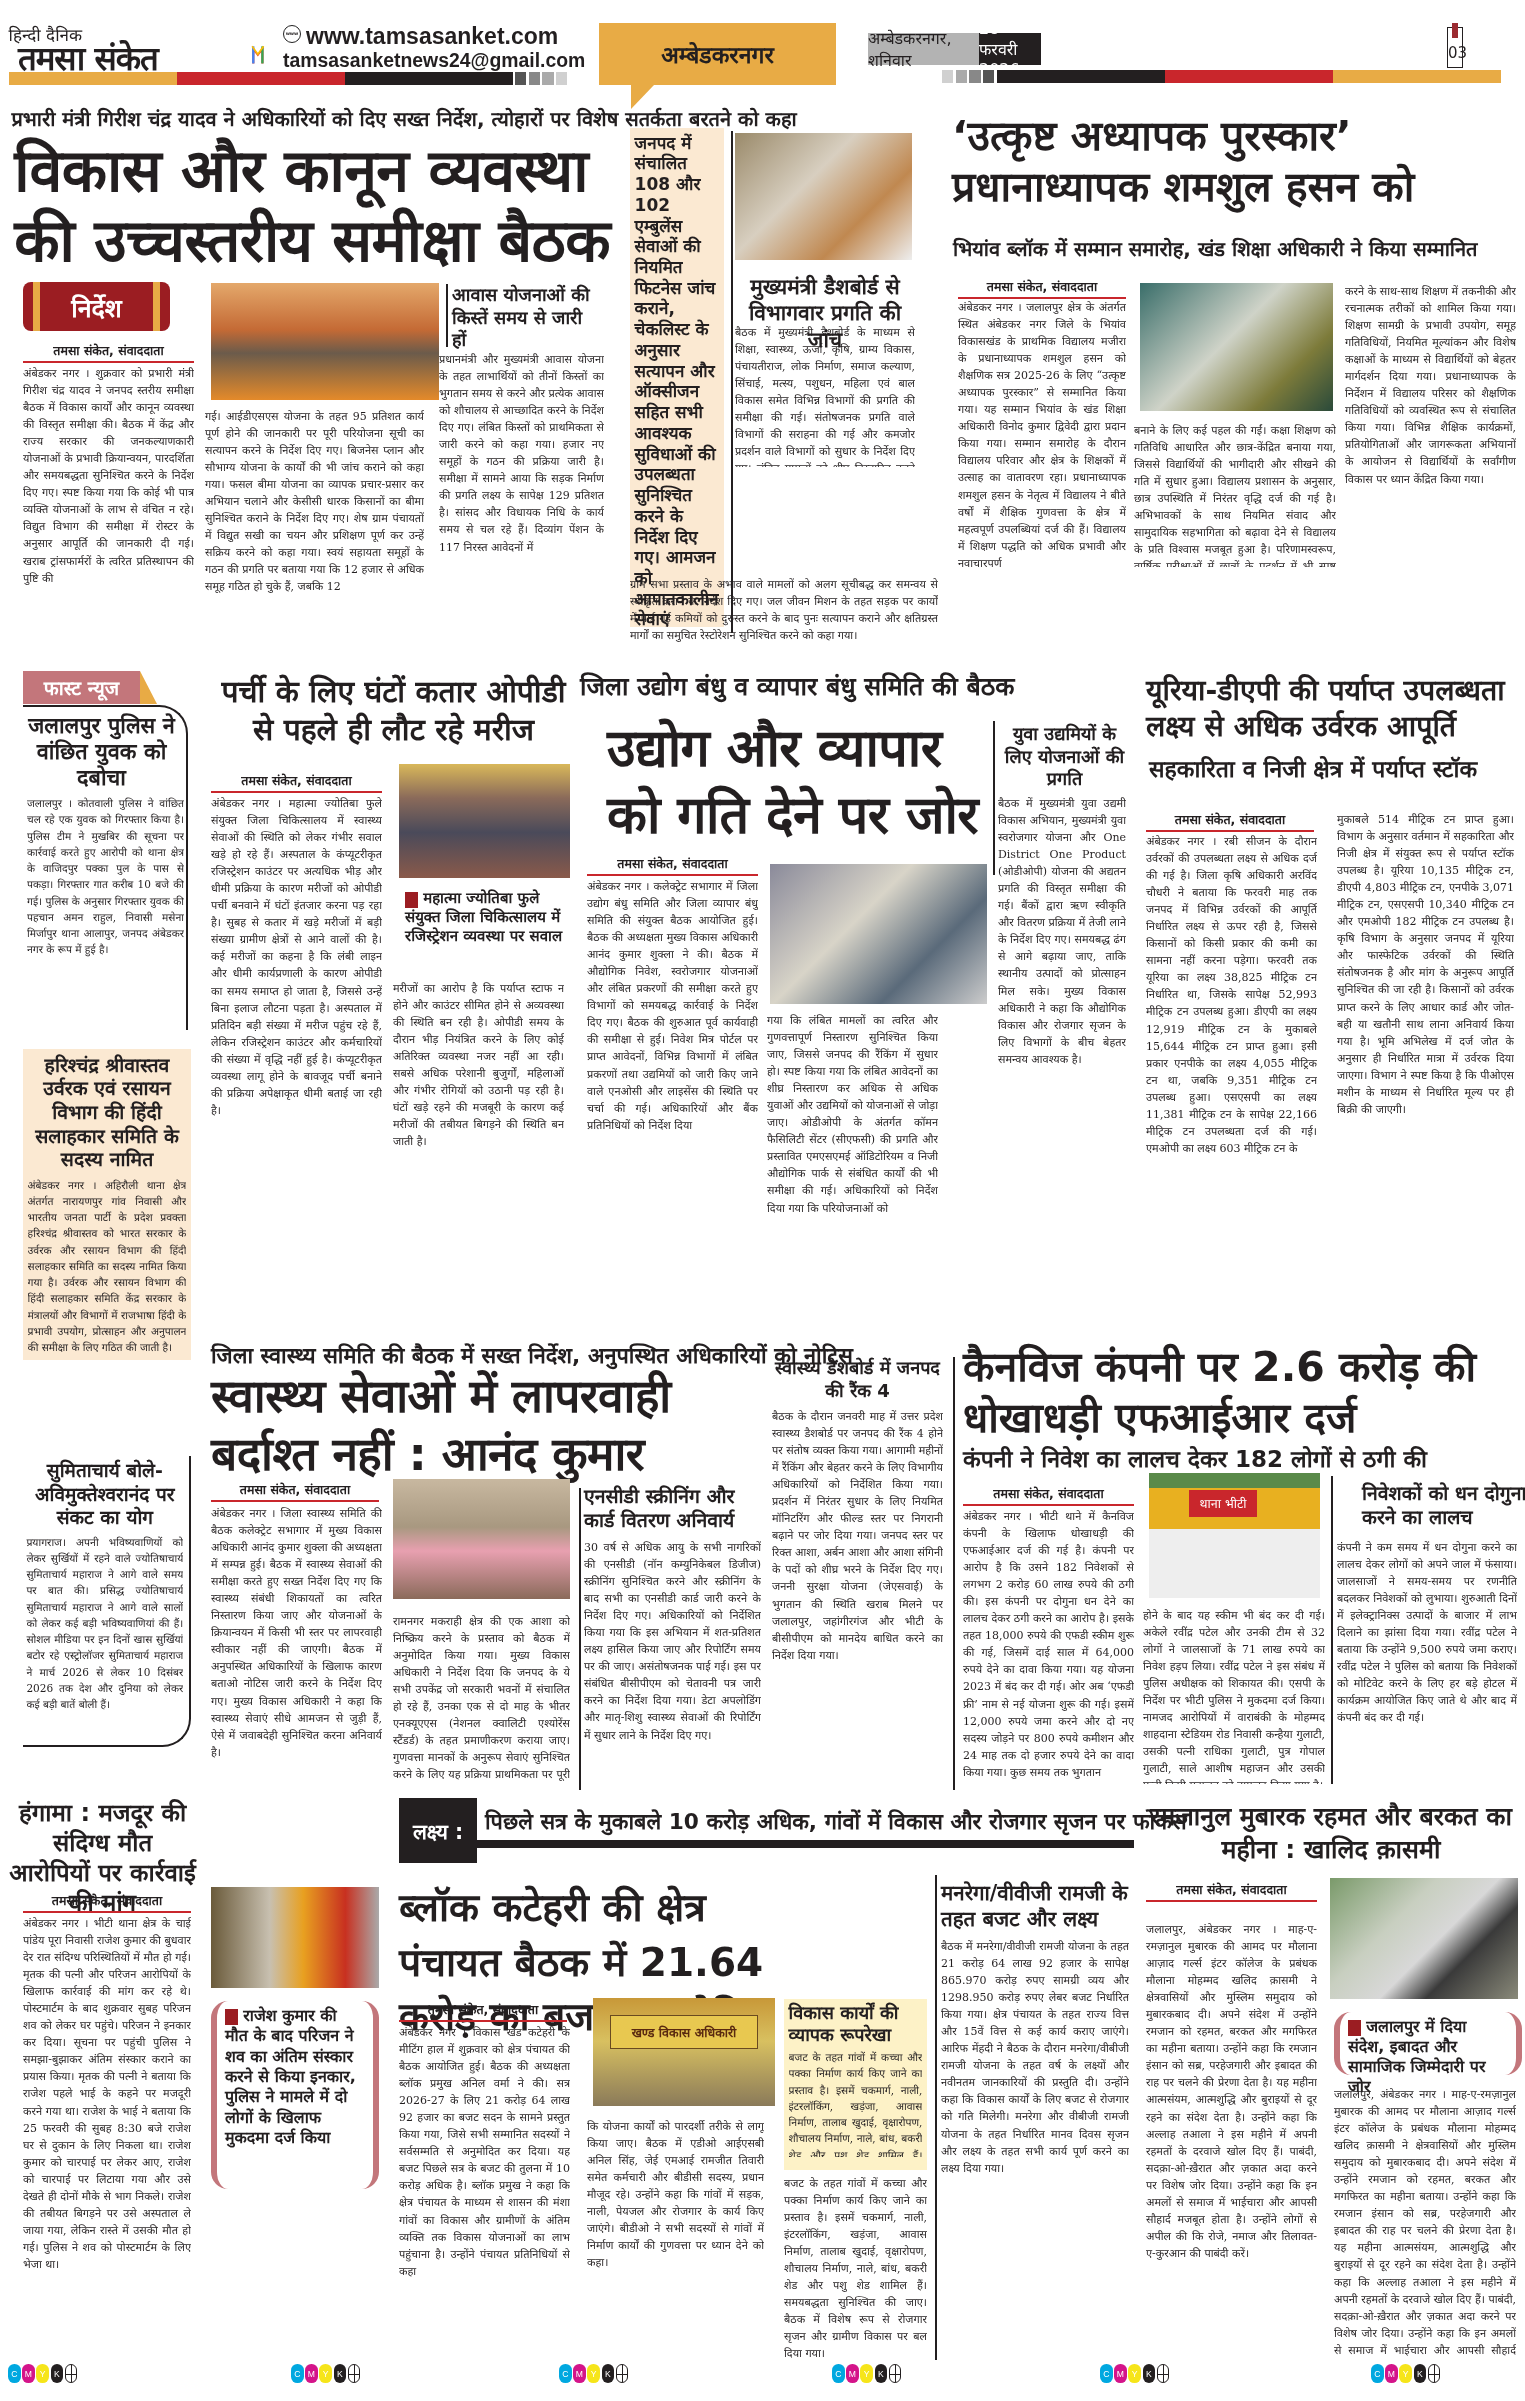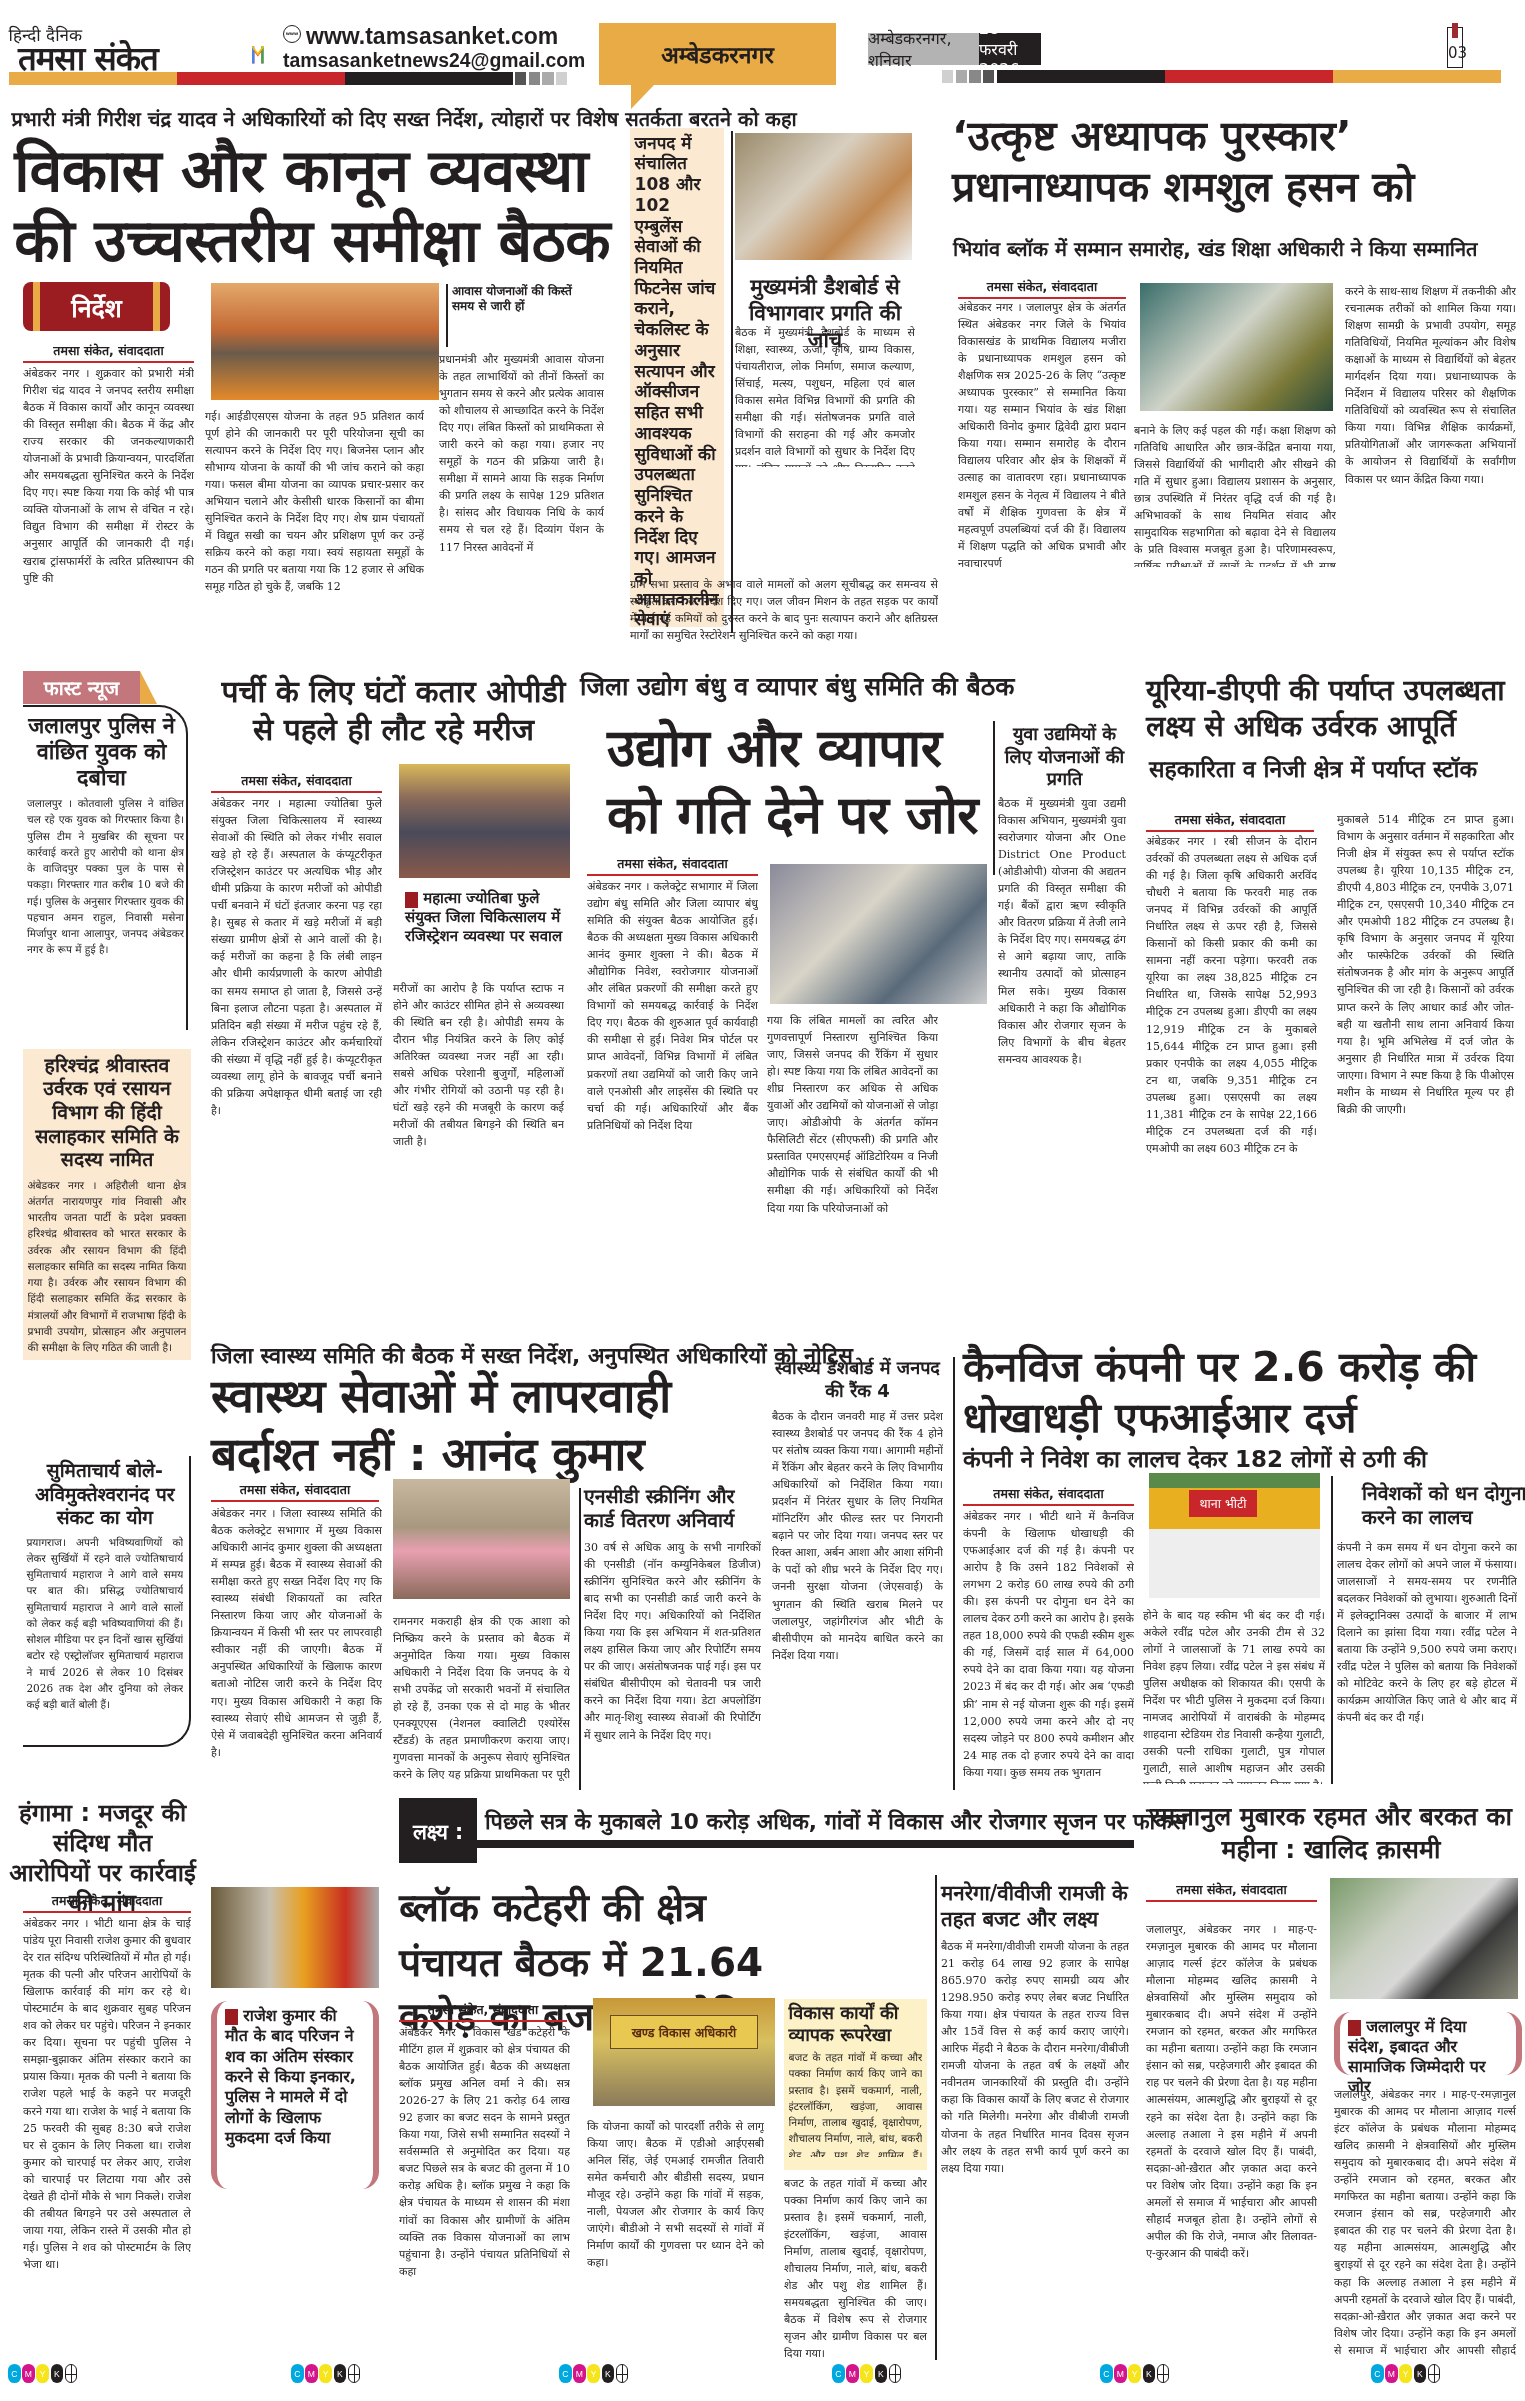--- a/index.html
+++ b/index.html
@@ -19,21 +19,21 @@
   .date-val { left: 979px; top: 33px; width: 62px; height: 32px; background: #231f20; color: #fff; font-size: 16px; display:flex; align-items:center; justify-content:center; }
   .page-no { left: 1447px; top: 27px; width: 16px; height: 41px; border: 1.1px solid #231f20; font-size: 15px; text-align:center; padding-top: 18px; line-height: 1; }
   .page-no .bm { position:absolute; left: 4px; top:-4.6px; width: 5.7px; height: 15px; background:#9b2b31; }
 
   
   .kicker { font-size: 21.7px; font-weight: bold; line-height: 1.1; white-space: nowrap; }
   .head-xl { font-size: 59px; font-weight: bold; line-height: 1.18; letter-spacing: -0.6px; }
   .head-l { font-size: 42px; font-weight: bold; line-height: 1.2; }
   .head-m { font-size: 31px; font-weight: bold; line-height: 1.2; }
   .head-s { font-size: 21.7px; font-weight: bold; line-height: 1.25; }
-  .head-xs { font-size: 12px; font-weight: bold; line-height: 1.25; }
+  .head-xs { font-size: 18px; font-weight: bold; line-height: 1.25; }
   .byline { font-size: 12.5px; font-weight: bold; text-align: center; border-bottom: 2.9px solid #c9262c; padding-bottom: 2.3px; }
   .body { font-size: 11px; line-height: 1.55; text-align: justify; font-family: "DejaVu Serif", serif; }
   .body-s { font-size: 10.5px; line-height: 1.55; text-align: justify; font-family: "DejaVu Serif", serif; }
   .photo { background: #8b8070; overflow: hidden; }
   .vrule { width: 2.3px; background: #231f20; }
   .cream { background: #fbe9d2; }
   .pale-yellow { background: #fdf2c7; }
 
   .badge-nirdesh { left: 23px; top: 282px; width: 147px; height: 49px; border-radius: 8px; background: #9b1d22; color:#fff; font-size: 25px; font-weight:bold; display:flex; align-items:center; justify-content:center; }
   .badge-nirdesh .b1 { position:absolute; top:0; bottom:0; width:6.8px; background:#e8ab45; }

